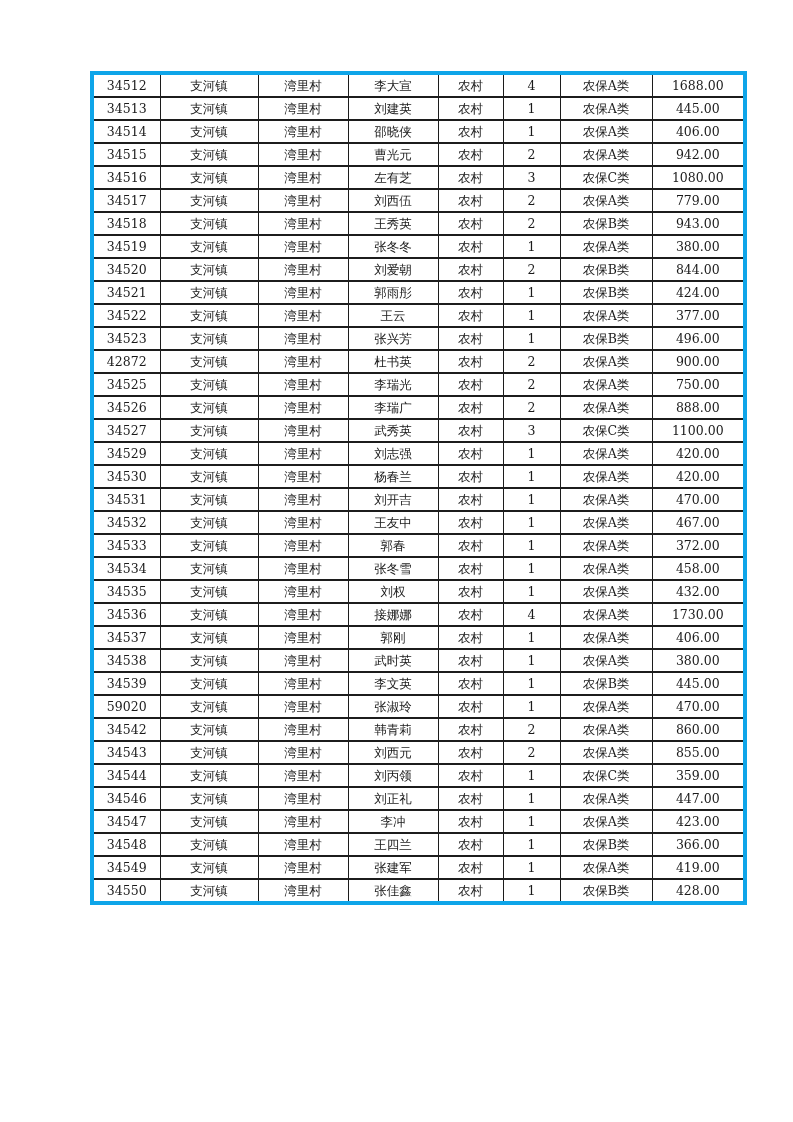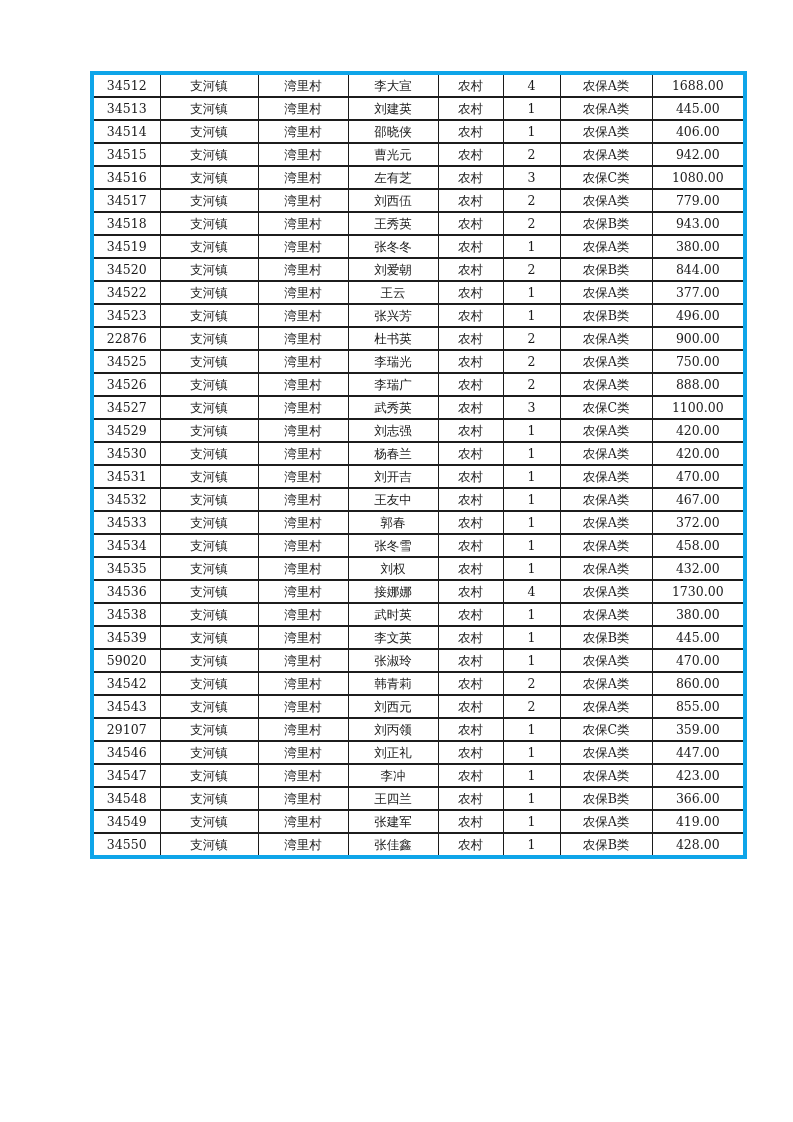--- a/index.html
+++ b/index.html
@@ -153,41 +153,51 @@
           <td>34520</td>
           <td>支河镇</td>
           <td>湾里村</td>
           <td>刘爱朝</td>
           <td>农村</td>
           <td>2</td>
           <td>农保B类</td>
           <td>844.00</td>
         </tr>
         <tr>
+          <td>34521</td>
+          <td>支河镇</td>
+          <td>湾里村</td>
+          <td>郭雨彤</td>
+          <td>农村</td>
+          <td>1</td>
+          <td>农保B类</td>
+          <td>424.00</td>
+        </tr>
+        <tr>
           <td>34522</td>
           <td>支河镇</td>
           <td>湾里村</td>
           <td>王云</td>
           <td>农村</td>
           <td>1</td>
           <td>农保A类</td>
           <td>377.00</td>
         </tr>
         <tr>
           <td>34523</td>
           <td>支河镇</td>
           <td>湾里村</td>
           <td>张兴芳</td>
           <td>农村</td>
           <td>1</td>
           <td>农保B类</td>
           <td>496.00</td>
         </tr>
         <tr>
-          <td>22876</td>
+          <td>42872</td>
           <td>支河镇</td>
           <td>湾里村</td>
           <td>杜书英</td>
           <td>农村</td>
           <td>2</td>
           <td>农保A类</td>
           <td>900.00</td>
         </tr>
         <tr>
           <td>34525</td>
@@ -293,20 +303,30 @@
           <td>34536</td>
           <td>支河镇</td>
           <td>湾里村</td>
           <td>接娜娜</td>
           <td>农村</td>
           <td>4</td>
           <td>农保A类</td>
           <td>1730.00</td>
         </tr>
         <tr>
+          <td>34537</td>
+          <td>支河镇</td>
+          <td>湾里村</td>
+          <td>郭刚</td>
+          <td>农村</td>
+          <td>1</td>
+          <td>农保A类</td>
+          <td>406.00</td>
+        </tr>
+        <tr>
           <td>34538</td>
           <td>支河镇</td>
           <td>湾里村</td>
           <td>武时英</td>
           <td>农村</td>
           <td>1</td>
           <td>农保A类</td>
           <td>380.00</td>
         </tr>
         <tr>
@@ -343,21 +363,21 @@
           <td>34543</td>
           <td>支河镇</td>
           <td>湾里村</td>
           <td>刘西元</td>
           <td>农村</td>
           <td>2</td>
           <td>农保A类</td>
           <td>855.00</td>
         </tr>
         <tr>
-          <td>29107</td>
+          <td>34544</td>
           <td>支河镇</td>
           <td>湾里村</td>
           <td>刘丙领</td>
           <td>农村</td>
           <td>1</td>
           <td>农保C类</td>
           <td>359.00</td>
         </tr>
         <tr>
           <td>34546</td>

